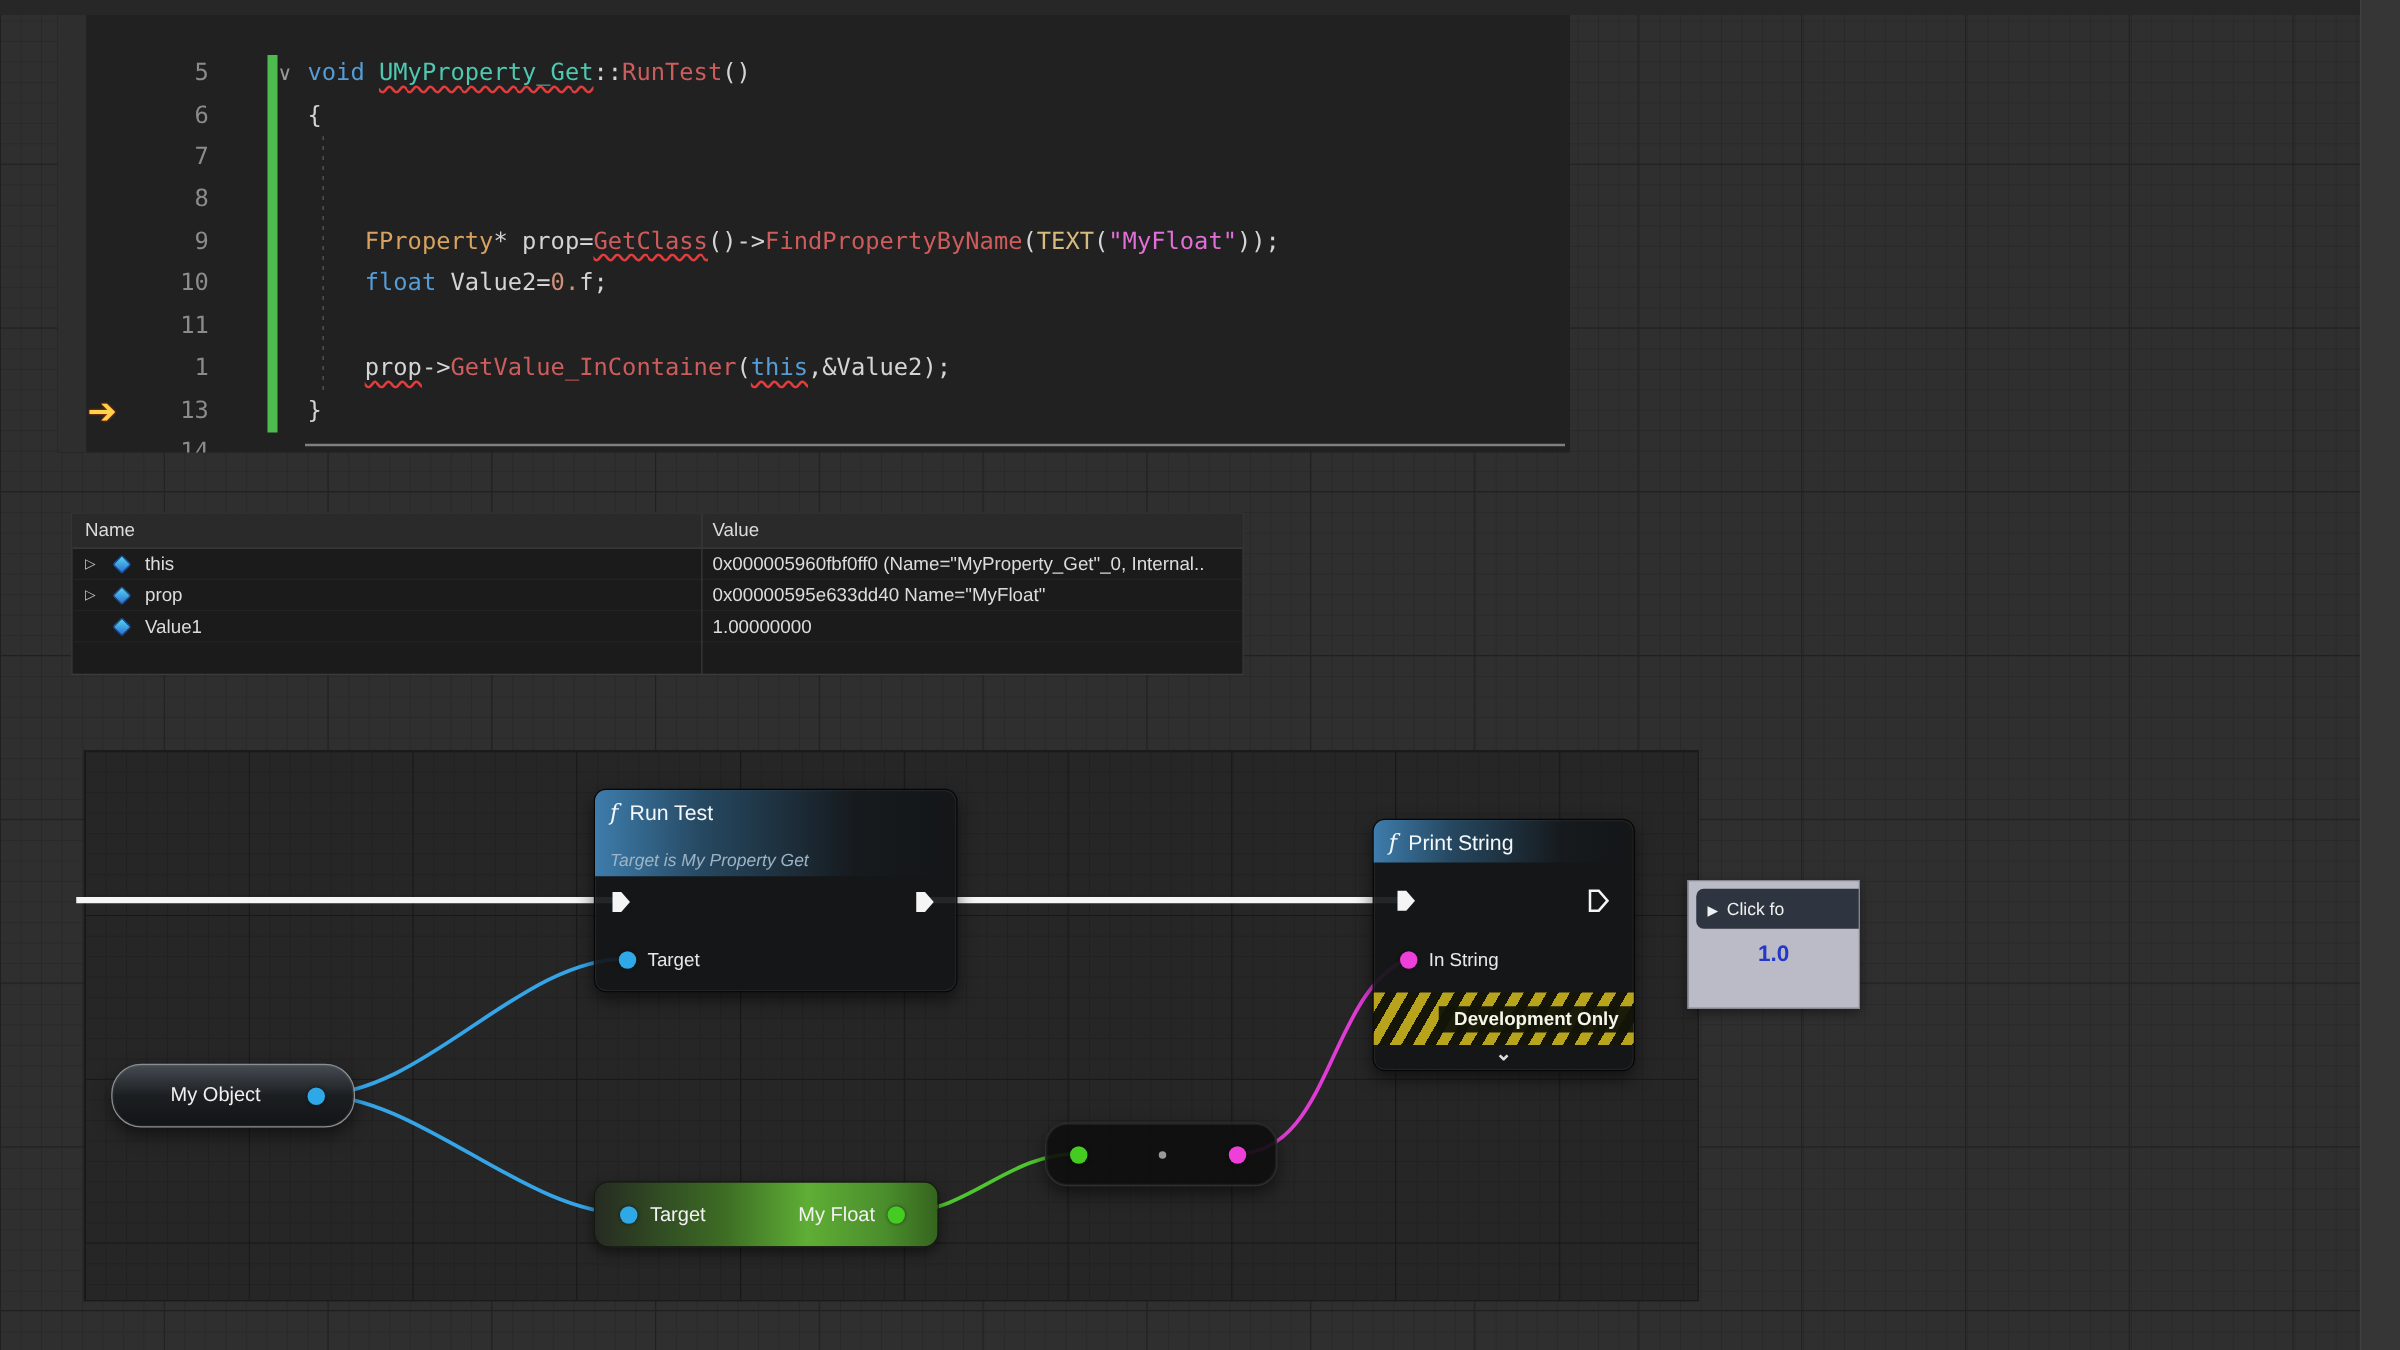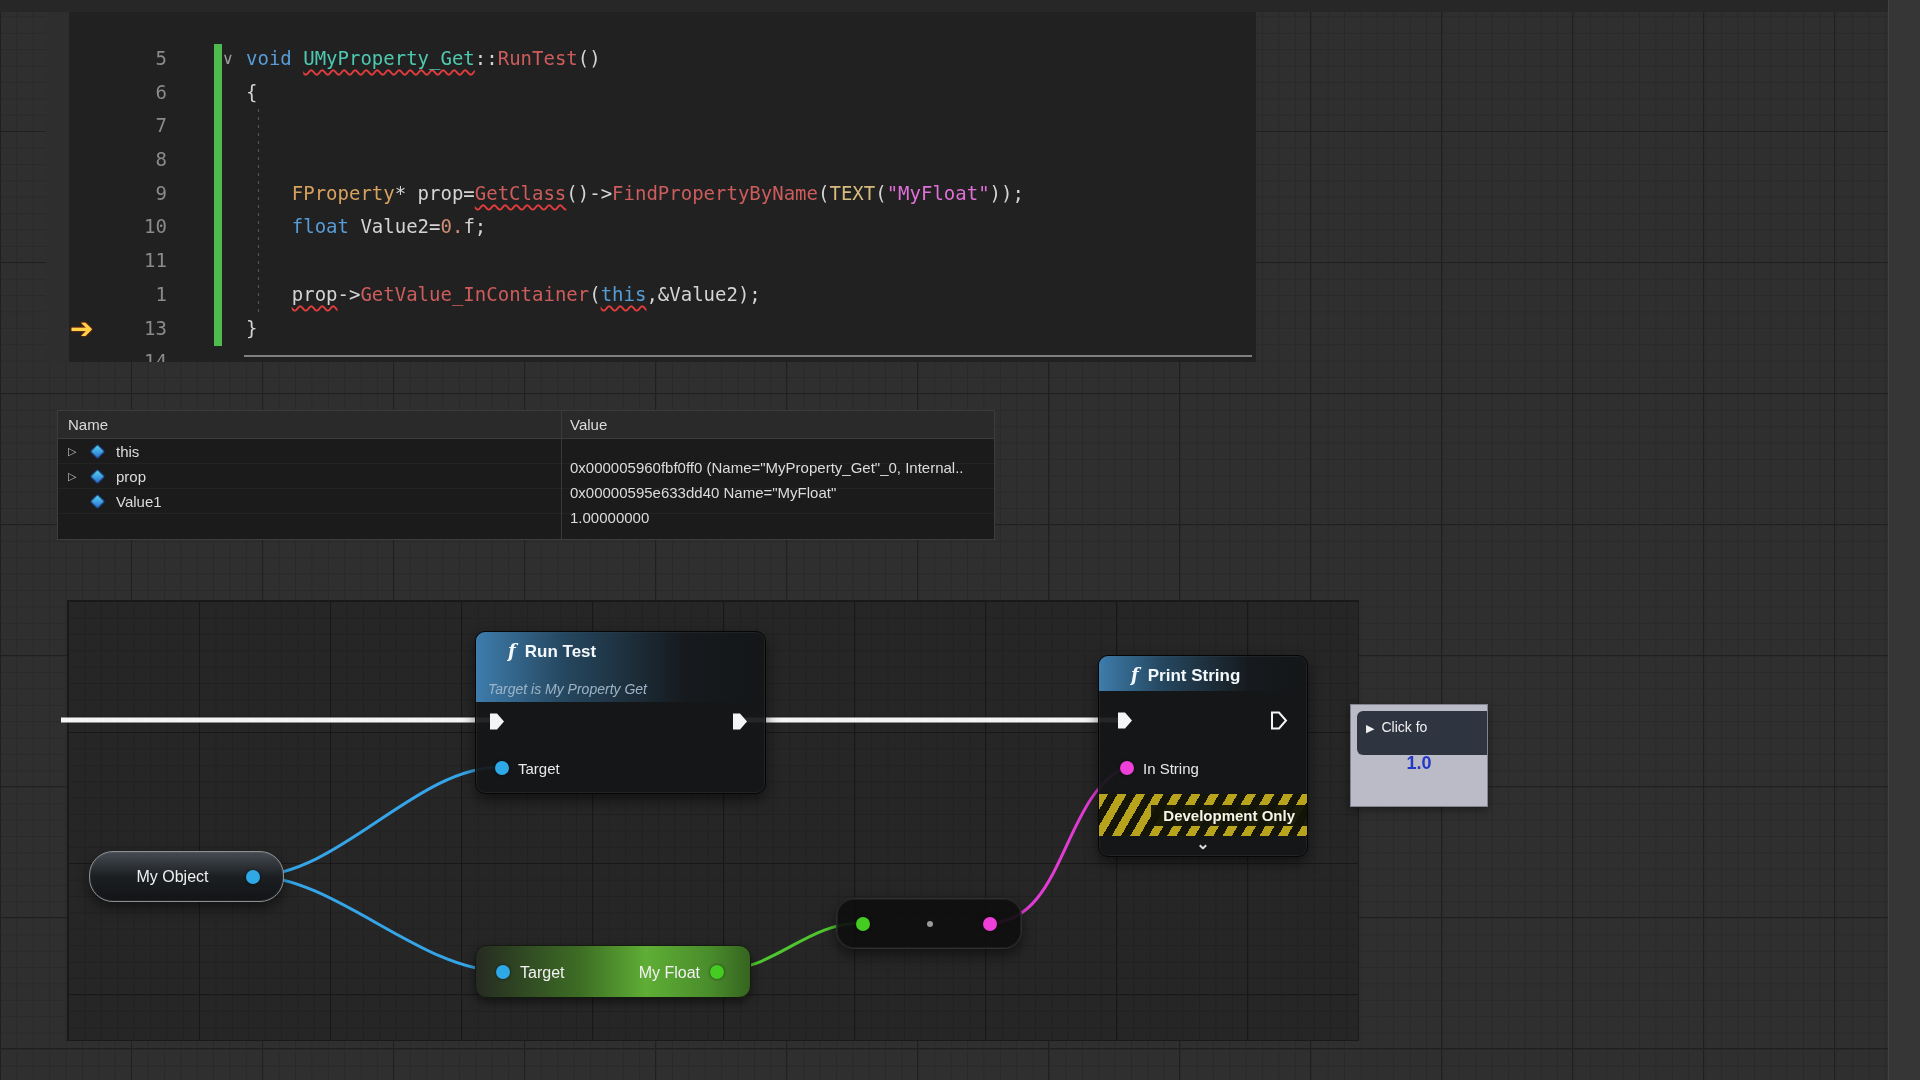--- a/index.html
+++ b/index.html
@@ -52,41 +52,41 @@
     border:1px solid #3c3c3c;font-size:15px;color:#dcdcdc;}
   .watch-header{height:28px;line-height:28px;background:#2a2a2a;border-bottom:1px solid #3c3c3c;position:relative;}
   .wh-name{position:absolute;left:10px;}
   .wh-value{position:absolute;left:512px;}
   .watch-col-divider{position:absolute;left:503px;top:0;width:1px;height:100%;background:#3a3a3a;}
   .watch-row{height:25px;line-height:25px;position:relative;border-bottom:1px solid #232323;}
   .w-exp{position:absolute;left:10px;width:16px;color:#c8c8c8;font-size:11px;}
   .w-icon{position:absolute;left:34px;top:7px;width:11px;height:11px;transform:rotate(45deg);
     background:linear-gradient(135deg,#55d6f0,#2b6fd4);border-radius:2px;border:1px solid #1d4f9a;}
   .w-name{position:absolute;left:58px;}
-  .w-value{position:absolute;left:512px;white-space:nowrap;margin-top:16px;}
+  .w-value{position:absolute;left:512px;white-space:nowrap;}
 
   
   #graph-panel{
     position:absolute;left:67px;top:600px;width:1292px;height:441px;
     background-color:#262626;border:1px solid #1a1a1a;
     background-image:
       linear-gradient(#181818 1px, transparent 1px),
       linear-gradient(90deg,#181818 1px, transparent 1px),
       linear-gradient(#212121 1px, transparent 1px),
       linear-gradient(90deg,#212121 1px, transparent 1px);
     background-size:131px 131px,131px 131px,16.4px 16.4px,16.4px 16.4px;
   }
   #wires{position:absolute;left:0;top:0;width:1920px;height:1080px;pointer-events:none;}
 
   .node{position:absolute;border-radius:10px;background:rgba(19,21,24,0.93);
     box-shadow:0 6px 14px rgba(0,0,0,0.5), inset 0 0 0 1px rgba(255,255,255,0.06);
     border:1px solid #060606;color:#e8e8e8;}
   .fn-header{border-radius:9px 9px 0 0;padding:8px 12px 5px;
     background:linear-gradient(90deg,rgba(64,130,180,0.95),rgba(42,84,114,0.8) 30%,rgba(28,38,46,0.25) 72%,rgba(28,38,46,0));}
-  .fn-title{font-size:17px;font-weight:bold;color:#f2f8fc;margin-left:20px;}
+  .fn-title{font-size:17px;font-weight:normal;color:#f2f8fc;}
   .fn-icon{font-style:italic;font-family:"DejaVu Serif",serif;margin-right:9px;font-size:18px;}
   .fn-sub{font-size:14px;font-style:italic;color:#9db4c6;margin-top:19px;}
   .pin-exec{position:absolute;width:19px;height:19px;}
   .pin-dot{position:absolute;width:14px;height:14px;border-radius:50%;box-shadow:0 0 3px rgba(0,0,0,0.6);}
   .pin-label{position:absolute;font-size:15px;color:#e8e8e8;}
 
   #node-run-test{left:475px;top:631px;width:291px;height:163px;}
   #node-print-string{left:1098px;top:655px;width:210px;height:202px;}
   .dev-area{position:absolute;left:0;right:0;top:138px;height:42px;
     background:repeating-linear-gradient(120deg,#b7a41c 0 8px,#15150a 8px 16px);
@@ -105,21 +105,21 @@
     border:1px solid #141a10;box-shadow:0 4px 10px rgba(0,0,0,0.5);}
   .getter-target-label{position:absolute;left:44px;top:0;line-height:53px;font-size:16px;color:#f2f2f2;}
   .getter-value-label{position:absolute;right:50px;top:0;line-height:53px;font-size:16px;color:#f2f2f2;margin-left:39px;}
 
   #node-conv{left:836px;top:898px;width:186px;height:51px;border-radius:18px;
     background:rgba(14,14,14,0.92);border:1px solid #2e2e2e;}
   .conv-dot{position:absolute;left:90px;top:22px;width:6px;height:6px;border-radius:50%;background:#9a9a9a;}
 
   #debug-tooltip{position:absolute;left:1350px;top:704px;width:138px;height:103px;
     background:#babbc6;border:1px solid #84848f;box-shadow:0 3px 8px rgba(0,0,0,0.4);}
-  .tooltip-btn{position:absolute;left:6px;top:6px;right:0;height:44px;background:#2f3540;
+  .tooltip-btn{position:absolute;left:6px;top:6px;right:0;height:32px;background:#2f3540;
     border-radius:6px 0 0 6px;color:#f0f0f0;font-size:14px;line-height:32px;padding-left:9px;
     overflow:hidden;white-space:nowrap;}
   .tooltip-play{font-size:11px;margin-right:7px;}
   .tooltip-value{position:absolute;top:48px;left:0;right:0;text-align:center;font-weight:bold;font-size:18px;}
 </style>
 </head>
 <body>
 
 <div id="top-strip"></div>
 <div id="right-strip"></div>

